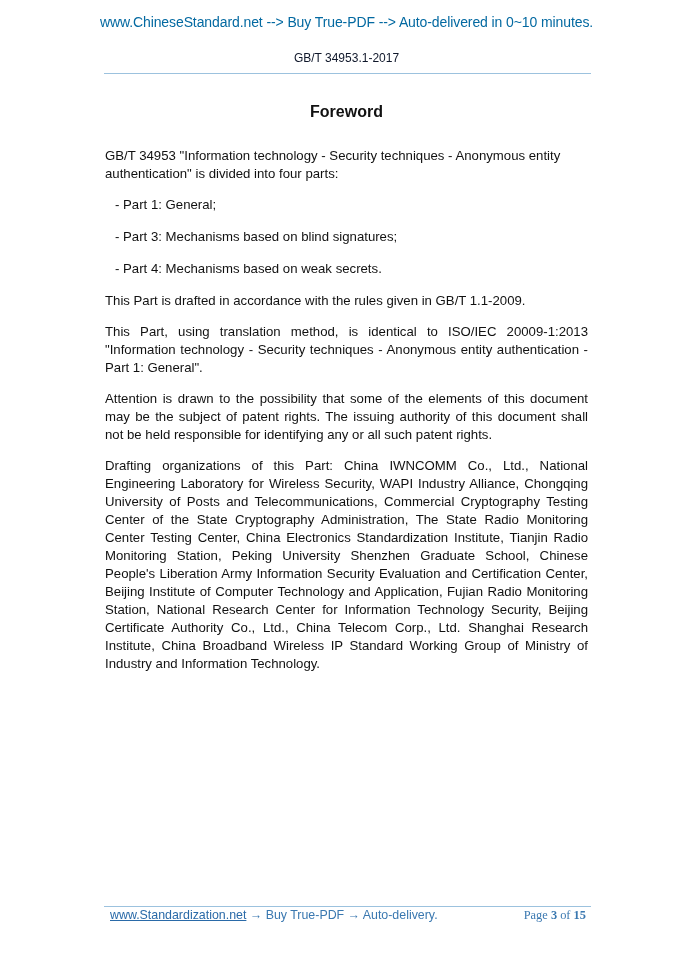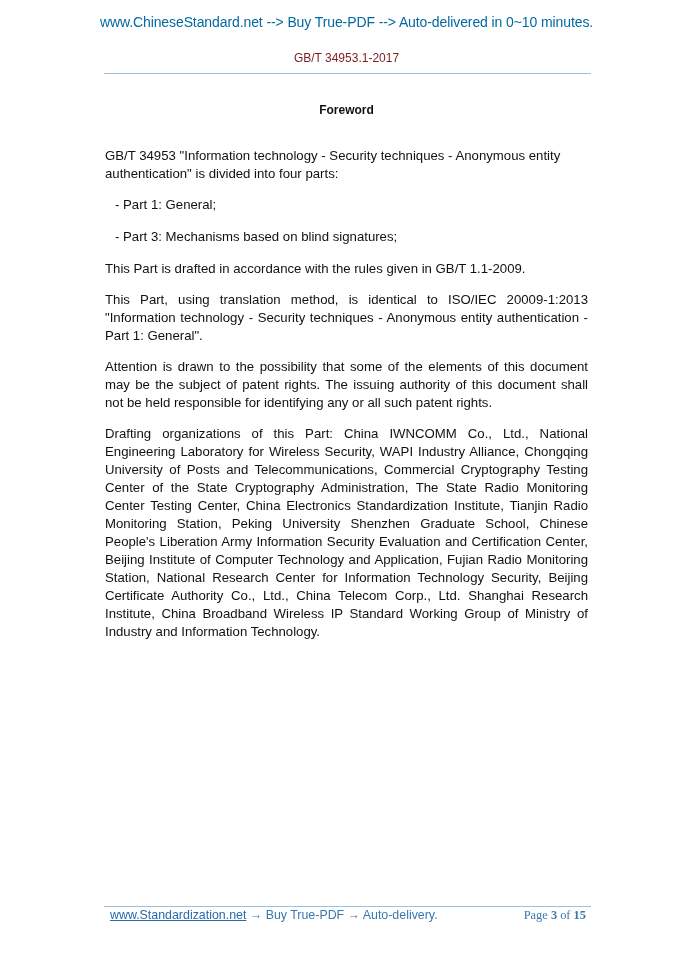--- a/index.html
+++ b/index.html
@@ -1,24 +1,24 @@
 <!DOCTYPE html>
 <html><head>
 <meta charset="utf-8">
 <style>
   html, body { margin: 0; padding: 0; background: #ffffff; }
   body { width: 693px; height: 980px; position: relative; overflow: hidden;
          font-family: "Liberation Sans", sans-serif; color: #111; }
   .banner { position: absolute; top: 14px; left: 0; width: 693px; text-align: center;
             color: #0369a1; font-size: 14px; letter-spacing: -0.1px; }
   .std-id { position: absolute; top: 51px; left: 0; width: 693px; text-align: center;
-            color: #7f1d1d; font-size: 12px; }
+            color: #0f172a; font-size: 12px; }
   .top-rule { position: absolute; top: 73px; left: 104px; width: 487px; height: 1px; background: #9cc2de; }
   .title { position: absolute; top: 103px; left: 0; width: 693px; text-align: center;
-           font-size: 12px; font-weight: bold; }
+           font-size: 16px; font-weight: bold; }
   .content { position: absolute; top: 147px; left: 105px; width: 483px; font-size: 13.2px; line-height: 18px; }
   .content p { margin: 0 0 13px 0; text-align: justify; }
   .content p.left { text-align: left; }
   .content p.item { padding-left: 10px; margin-bottom: 14px; }
   .bottom-rule { position: absolute; top: 906px; left: 104px; width: 487px; height: 1px; background: #9cc2de; }
   .footer { position: absolute; top: 908px; left: 110px; width: 476px; font-size: 12.4px; color: #3a78b0; }
   .footer .link { text-decoration: underline; color: #2a6aa8; }
   .footer .page { position: absolute; right: 0; top: 0; font-family: Liberation Serif, serif; }
   .footer .page b { font-weight: bold; }
 </style>
@@ -28,20 +28,21 @@
 <div class="banner">www.ChineseStandard.net --&gt; Buy True-PDF --&gt; Auto-delivered in 0~10 minutes.</div>
 <div class="std-id">GB/T 34953.1-2017</div>
 <div class="top-rule"></div>
 
 <div class="title">Foreword</div>
 
 <div class="content">
   <p class="left">GB/T 34953 "Information technology - Security techniques - Anonymous entity authentication" is divided into four parts:</p>
   <p class="item">- Part 1: General;</p>
   <p class="item">- Part 3: Mechanisms based on blind signatures;</p>
+  <p class="item">- Part 4: Mechanisms based on weak secrets.</p>
   <p class="left">This Part is drafted in accordance with the rules given in GB/T 1.1-2009.</p>
   <p>This Part, using translation method, is identical to ISO/IEC 20009-1:2013 "Information technology - Security techniques - Anonymous entity authentication - Part 1: General".</p>
   <p>Attention is drawn to the possibility that some of the elements of this document may be the subject of patent rights. The issuing authority of this document shall not be held responsible for identifying any or all such patent rights.</p>
   <p>Drafting organizations of this Part: China IWNCOMM Co., Ltd., National Engineering Laboratory for Wireless Security, WAPI Industry Alliance, Chongqing University of Posts and Telecommunications, Commercial Cryptography Testing Center of the State Cryptography Administration, The State Radio Monitoring Center Testing Center, China Electronics Standardization Institute, Tianjin Radio Monitoring Station, Peking University Shenzhen Graduate School, Chinese People's Liberation Army Information Security Evaluation and Certification Center, Beijing Institute of Computer Technology and Application, Fujian Radio Monitoring Station, National Research Center for Information Technology Security,  Beijing Certificate Authority Co., Ltd., China Telecom Corp., Ltd. Shanghai Research Institute, China Broadband Wireless IP Standard Working Group of Ministry of Industry and Information Technology.</p>
 </div>
 
 <div class="bottom-rule"></div>
 <div class="footer">
   <span class="link">www.Standardization.net</span><span> → Buy True-PDF → Auto-delivery.</span>
   <span class="page"><span>Page </span><b>3</b><span> of </span><b>15</b></span>

